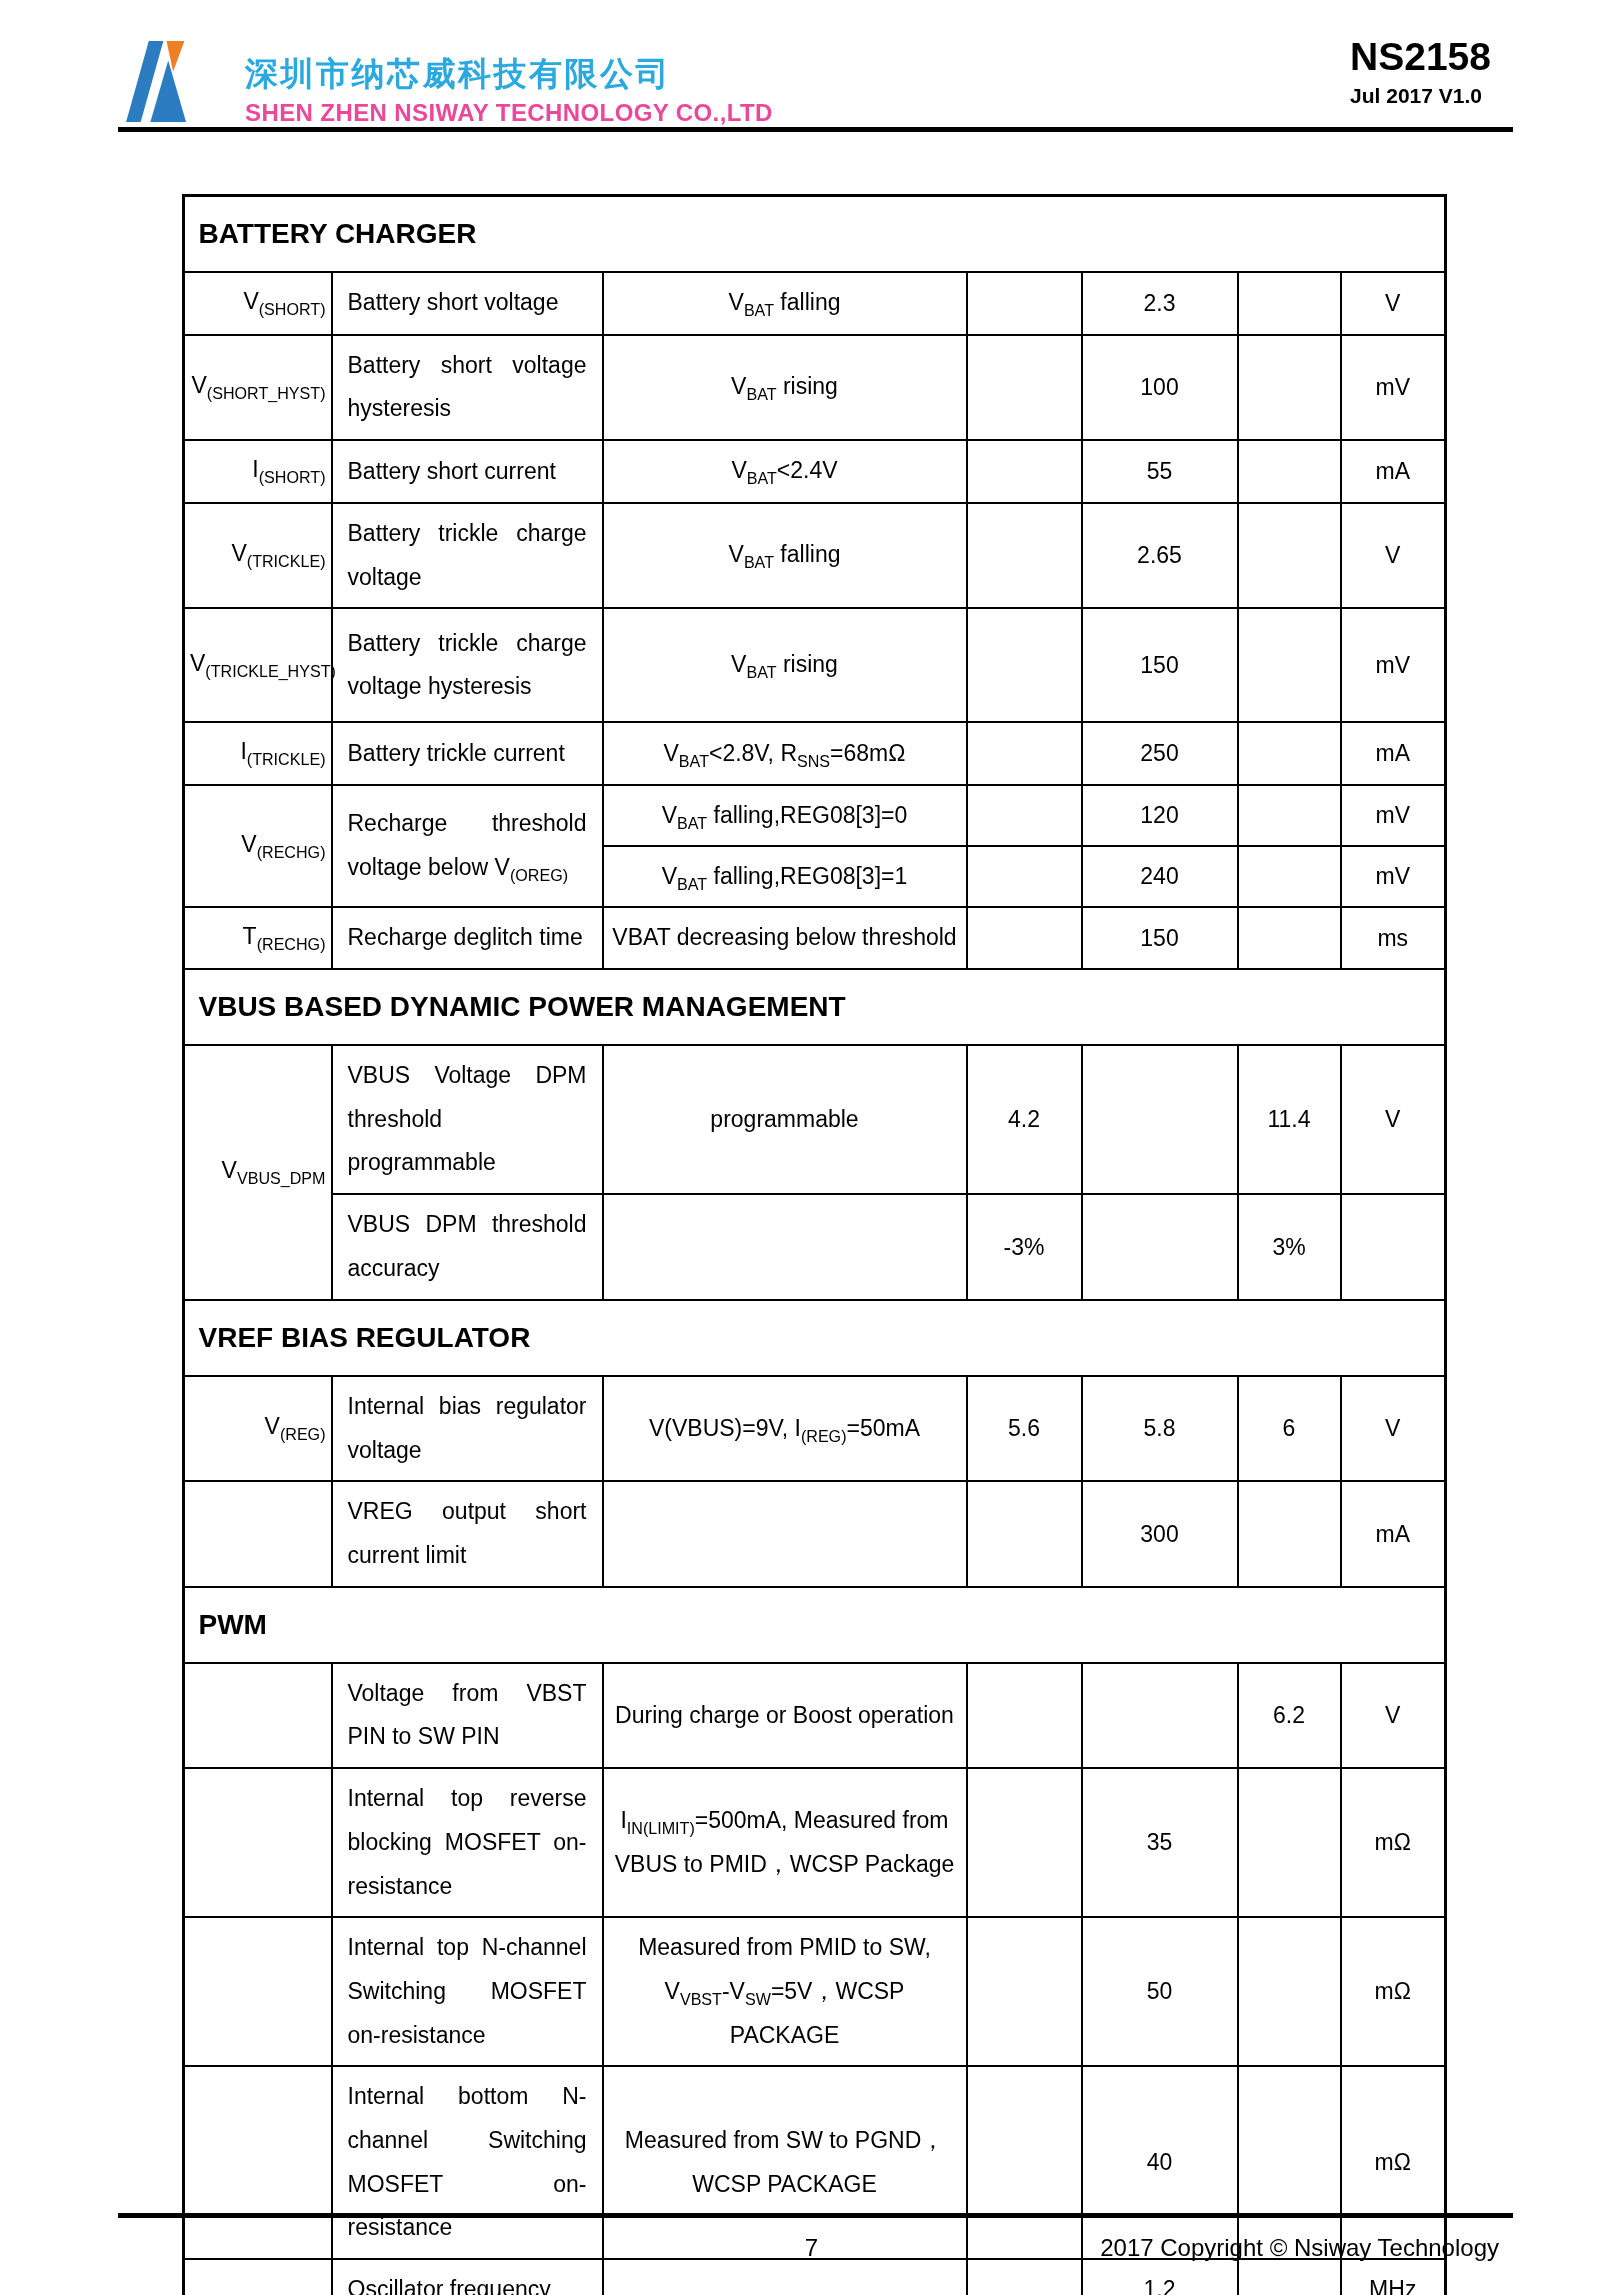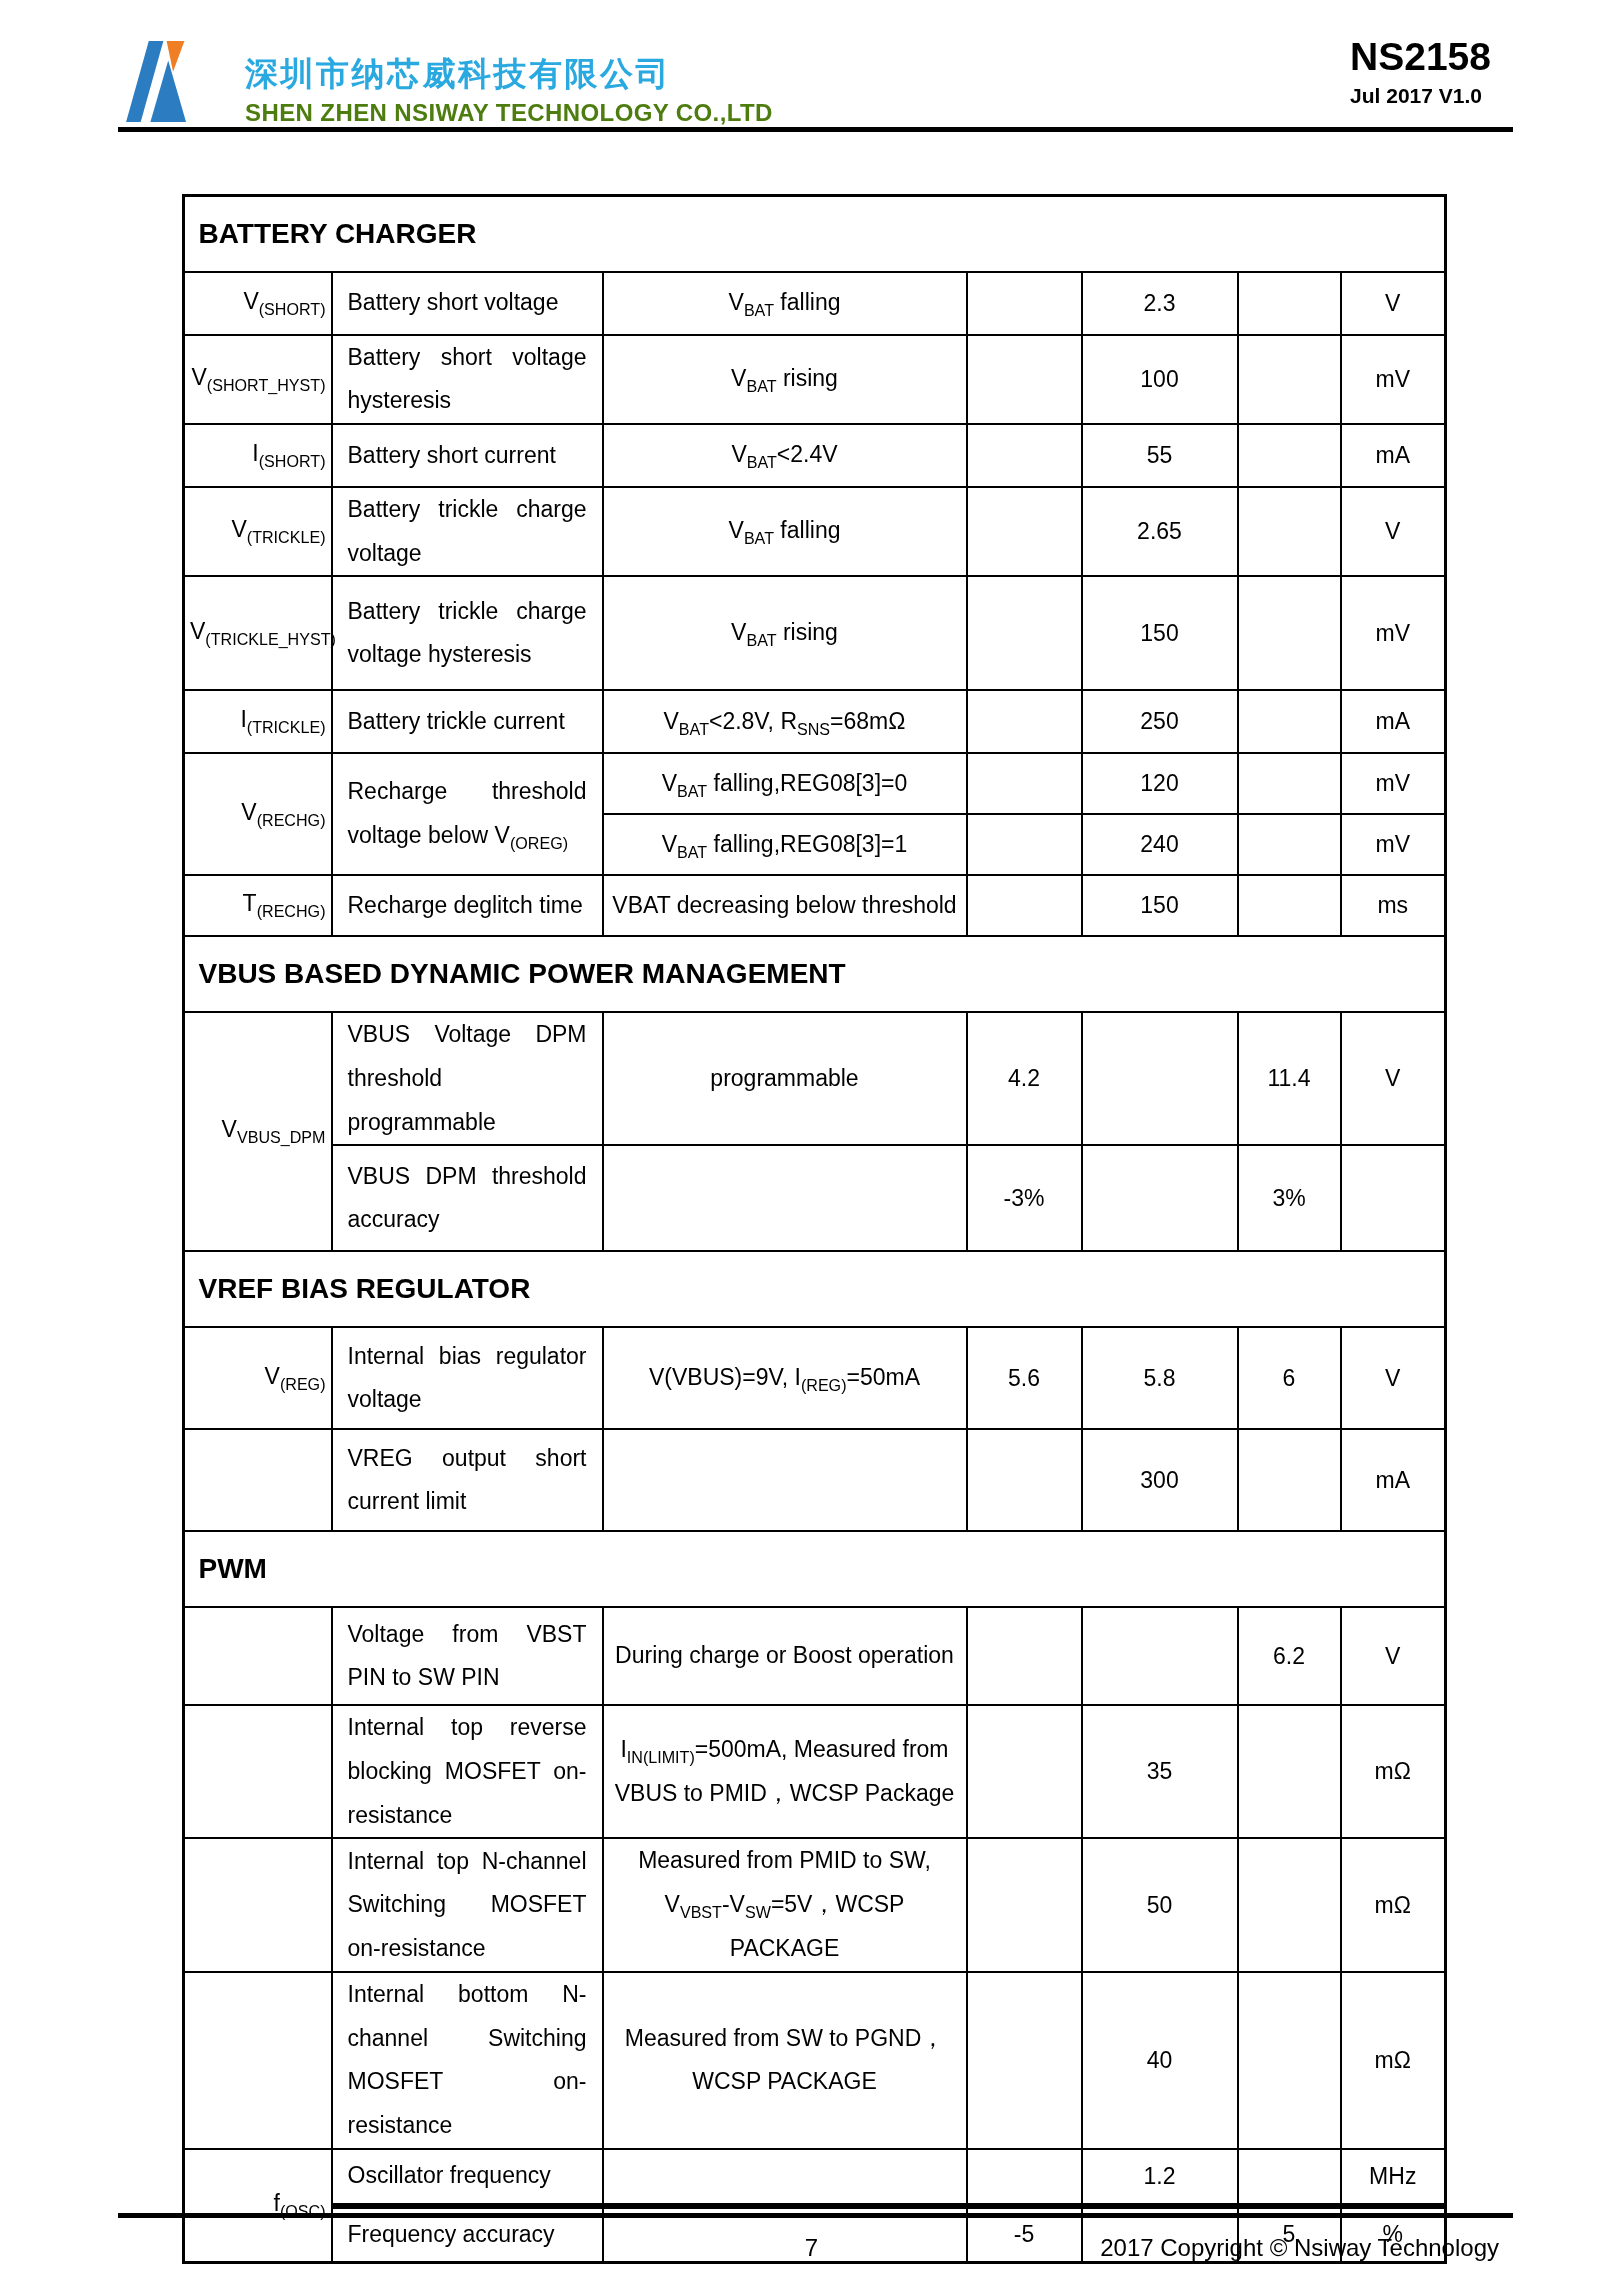--- a/index.html
+++ b/index.html
@@ -10,40 +10,40 @@
     font-family:"Liberation Sans","DejaVu Sans",sans-serif;
   }
   
   .header { position:absolute; top:34px; left:118px; right:110px; height:97px; }
   .logo { position:absolute; left:0; top:6.8px; width:81px; height:81px; }
   .company { position:absolute; left:127px; top:20px; }
   .company-cn {
     font-size:33px; font-weight:bold; color:#29a9e0; letter-spacing:2.5px; line-height:1.2;
   }
   .company-en {
-    font-size:24px; font-weight:bold; color:#4d7c0f; letter-spacing:0.4px; margin-top:5px;
+    font-size:24px; font-weight:bold; color:#ec4899; letter-spacing:0.4px; margin-top:5px;
   }
   .doc-meta { position:absolute; right:22px; top:1.7px; }
   .part-number { font-size:39px; font-weight:bold; line-height:1.1; }
   .revision { font-size:21px; font-weight:bold; margin-top:5px; }
   .header-rule { position:absolute; top:127px; left:118px; right:110px; height:5px; background:#000; }
 
   
   table.ec-table {
     position:absolute; left:182px; top:194px; width:1262px;
     border-collapse:collapse; table-layout:fixed;
     font-size:23px;
   }
   table.ec-table { border:3.4px solid #000; }
   .ec-table td { border:2.5px solid #000; vertical-align:middle; background:#fff; }
   tr.section-row td {
     font-size:28px; font-weight:bold; padding-left:13.5px; text-align:left;
   }
   td.sym  { text-align:right; padding:0 5px; }
-  td.desc { text-align:justify; text-align-last:left; padding:0 15px; line-height:1.9; }
+  td.desc { text-align:justify; text-align-last:left; padding:8px 15px; line-height:1.9; }
   td.cond { text-align:center; padding:0 4px; line-height:1.9; }
   td.val  { text-align:center; padding:0 3.4px; }
   sub { font-size:70%; }
   tr.rh90  { height:76px; }
   tr.rh75  { height:63px; }
   tr.rh105 { height:89px; }
   tr.rh125 { height:106px; }
   tr.rh135 { height:114px; }
   tr.rh72  { height:61px; }
   tr.rh121 { height:102px; }

